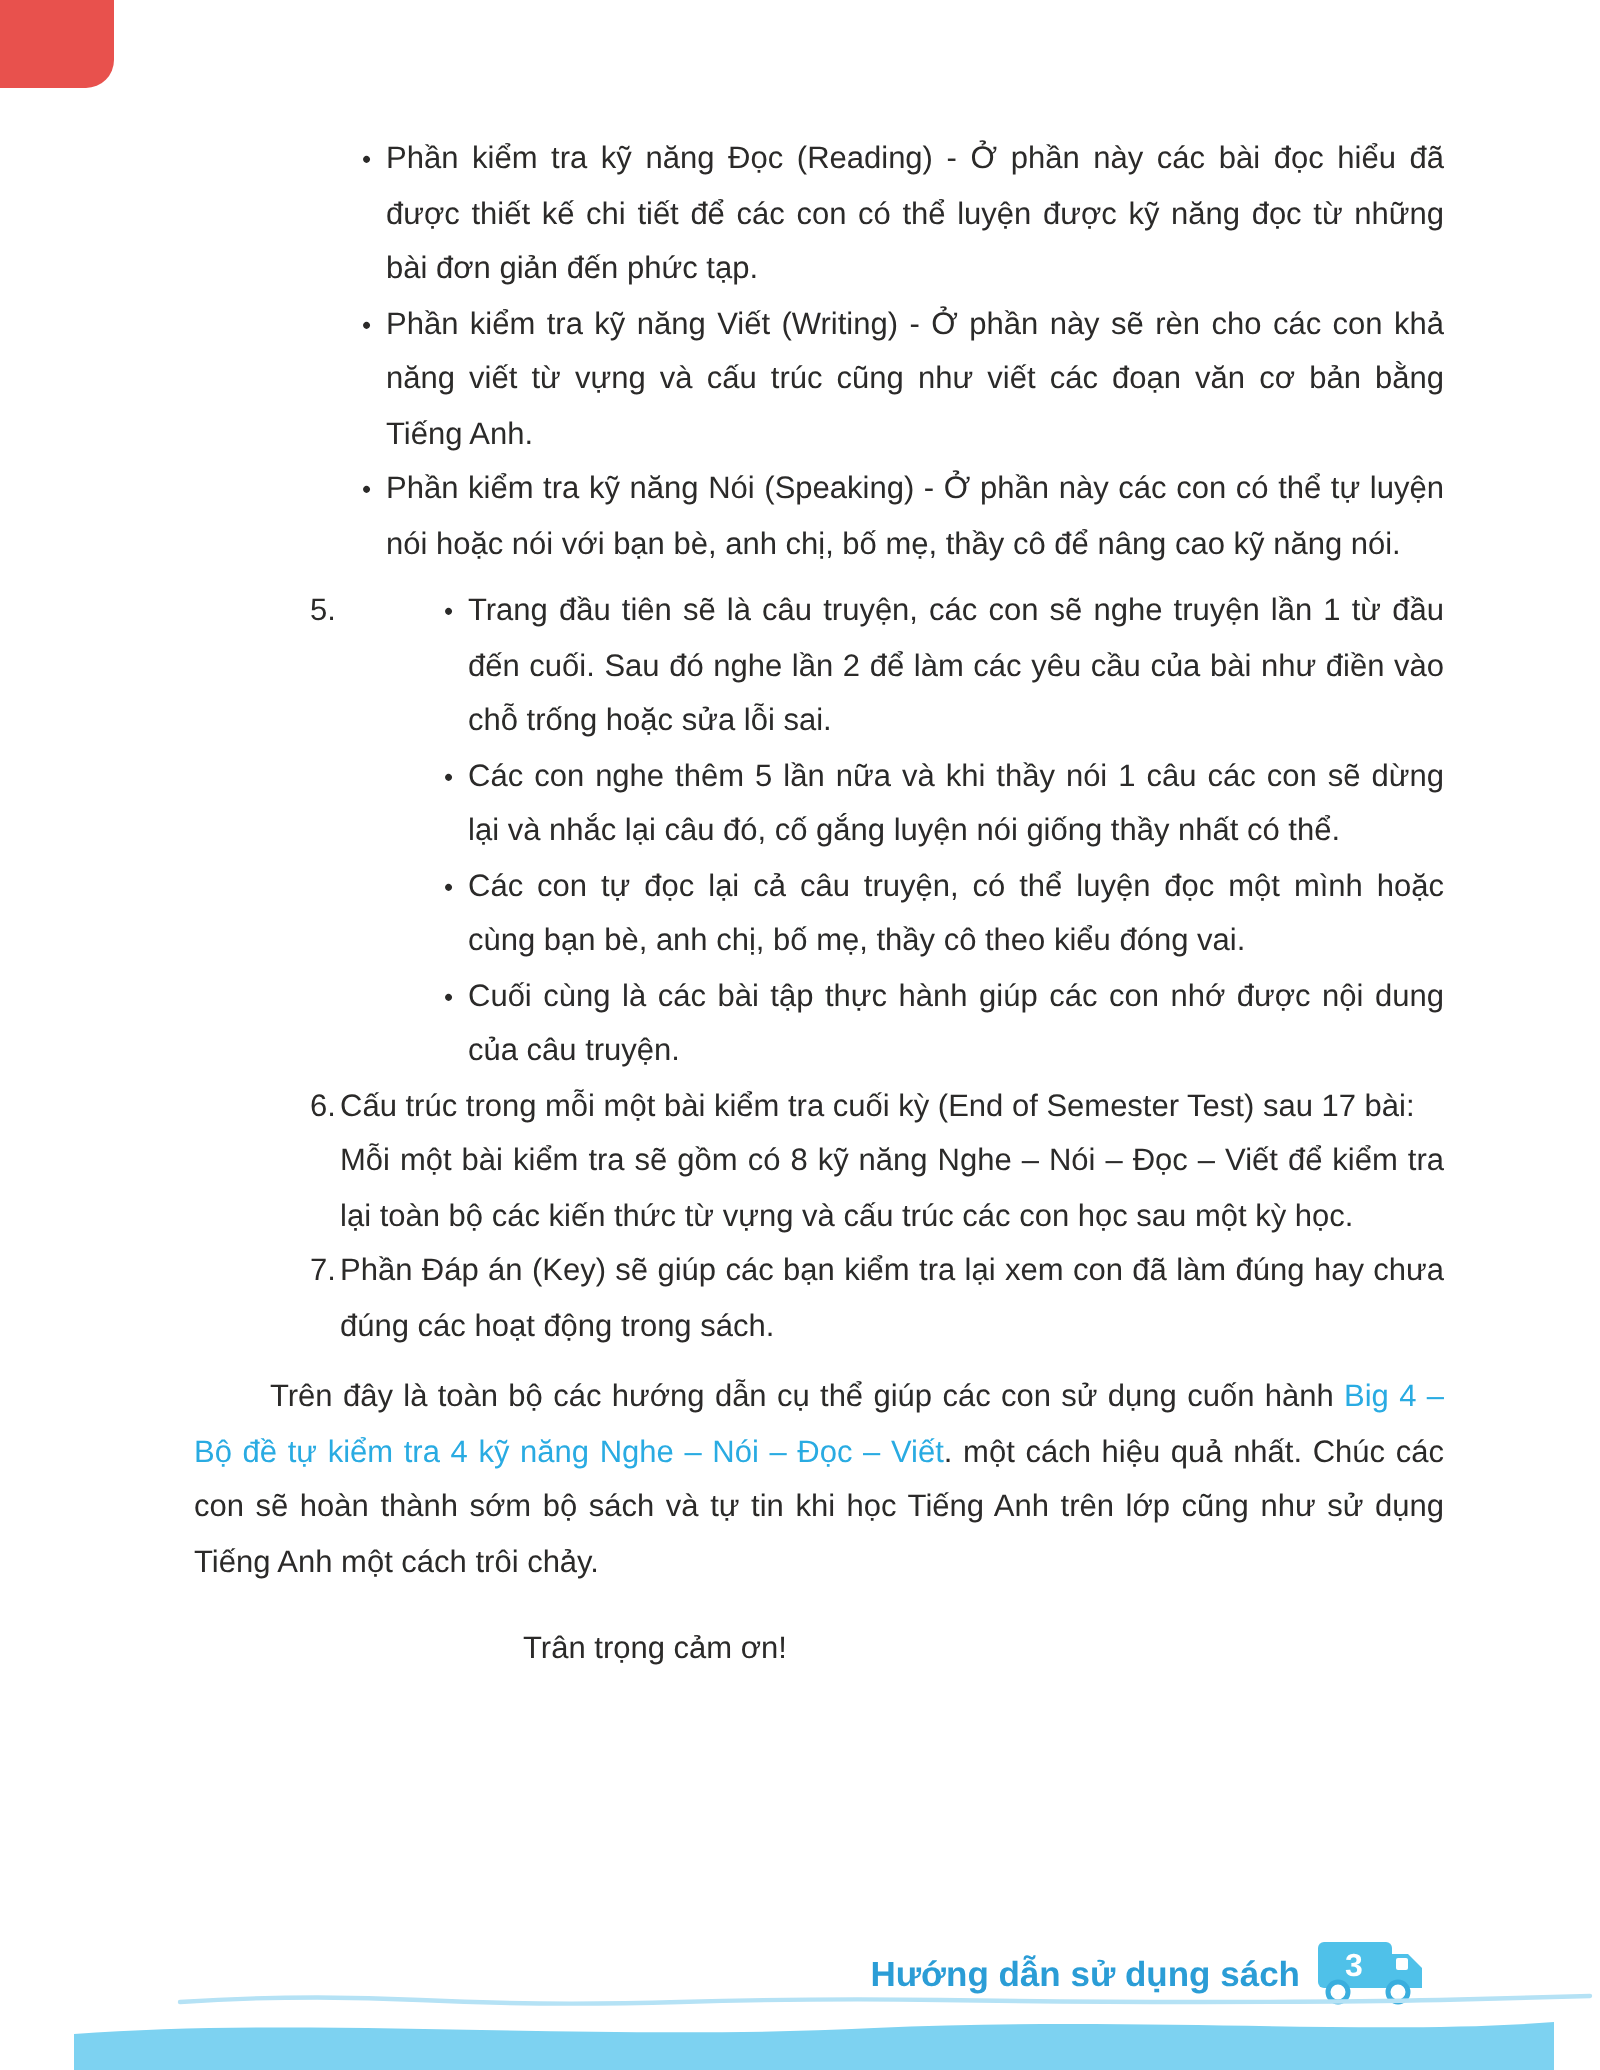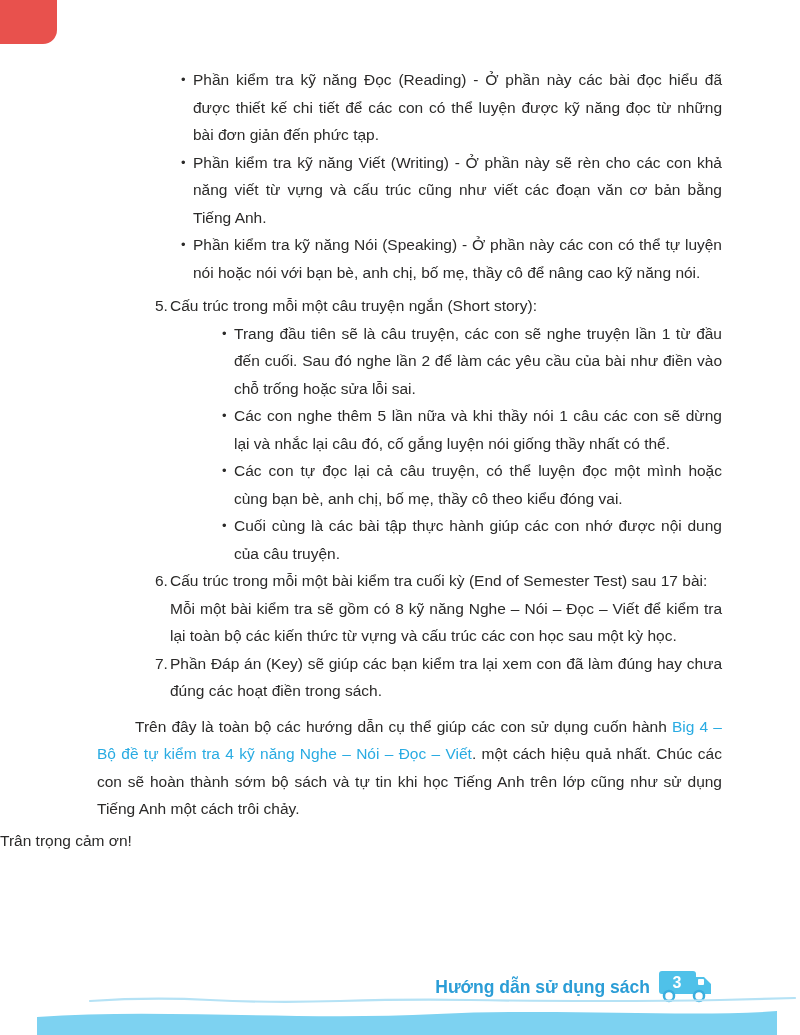--- a/index.html
+++ b/index.html
@@ -17,21 +17,21 @@
   .bullets{list-style:none;margin:0;padding:0 78px 0 181px;}
   .bullets li{position:relative;padding-left:12px;text-align:justify;}
   .bullets .dot{position:absolute;left:0;top:0;font-size:13px;}
   .numbered{margin:6px 78px 0 155px;}
   .num-item{position:relative;padding-left:15px;text-align:justify;}
   .num-item .num{position:absolute;left:0;top:0;}
   .sub-bullets{margin-left:26px;margin-right:0;padding-right:0;padding-left:26px;}
   .sub-bullets li{padding-left:12px;}
   .closing{margin:8px 78px 0 97px;text-align:justify;text-indent:38px;}
   .hl{color:#29abe2;}
-  .thanks{margin:4px 145px 0 0;text-align:left;}
+  .thanks{margin:16px 145px 0 0;text-align:center;}
 
   
   .footer{position:absolute;right:86px;top:966px;display:flex;align-items:flex-end;gap:8px;}
   .footer-label{color:#2b9dd6;font-weight:700;font-size:17.5px;line-height:30px;padding-bottom:2px;}
   .truck{display:block;}
 
   .road{position:absolute;left:0;top:992px;width:800px;height:14px;}
   .wave-band{position:absolute;left:37px;bottom:0;width:740px;height:30px;}
 </style>
 </head>
@@ -55,21 +55,20 @@
       <li>
         <span class="dot">•</span>
         <span>Phần kiểm tra kỹ năng Nói (Speaking) - Ở phần này các con có thể tự luyện nói hoặc nói với bạn bè, anh chị, bố mẹ, thầy cô để nâng cao kỹ năng nói.</span>
       </li>
     </ul>
 
     <div class="numbered">
 
       <div class="num-item">
         <span class="num">5.</span>
-        <span>Cấu trúc trong mỗi một câu truyện ngắn (Short story):</span>
         <ul class="bullets sub-bullets">
           <li>
             <span class="dot">•</span>
             <span>Trang đầu tiên sẽ là câu truyện, các con sẽ nghe truyện lần 1 từ đầu đến cuối. Sau đó nghe lần 2 để làm các yêu cầu của bài như điền vào chỗ trống hoặc sửa lỗi sai.</span>
           </li>
           <li>
             <span class="dot">•</span>
             <span>Các con nghe thêm 5 lần nữa và khi thầy nói 1 câu các con sẽ dừng lại và nhắc lại câu đó, cố gắng luyện nói giống thầy nhất có thể.</span>
           </li>
           <li>
@@ -84,21 +83,21 @@
       </div>
 
       <div class="num-item">
         <span class="num">6.</span>
         <div>Cấu trúc trong mỗi một bài kiểm tra cuối kỳ (End of Semester Test) sau 17 bài:</div>
         <div>Mỗi một bài kiểm tra sẽ gồm có 8 kỹ năng Nghe – Nói – Đọc – Viết để kiểm tra lại toàn bộ các kiến thức từ vựng và cấu trúc các con học sau một kỳ học.</div>
       </div>
 
       <div class="num-item">
         <span class="num">7.</span>
-        <span>Phần Đáp án (Key) sẽ giúp các bạn kiểm tra lại xem con đã làm đúng hay chưa đúng các hoạt điền trong sách.</span>
+        <span>Phần Đáp án (Key) sẽ giúp các bạn kiểm tra lại xem con đã làm đúng hay chưa đúng các hoạt động trong sách.</span>
       </div>
 
     </div>
 
     <p class="closing"><span>Trên đây là toàn bộ các hướng dẫn cụ thể giúp các con sử dụng cuốn hành </span><span class="hl">Big 4 – Bộ đề tự kiểm tra 4 kỹ năng Nghe – Nói – Đọc – Viết</span><span>. một cách hiệu quả nhất. Chúc các con sẽ hoàn thành sớm bộ sách và tự tin khi học Tiếng Anh trên lớp cũng như sử dụng Tiếng Anh một cách trôi chảy.</span></p>
 
     <div class="thanks">Trân trọng cảm ơn!</div>
 
   </div>
 

